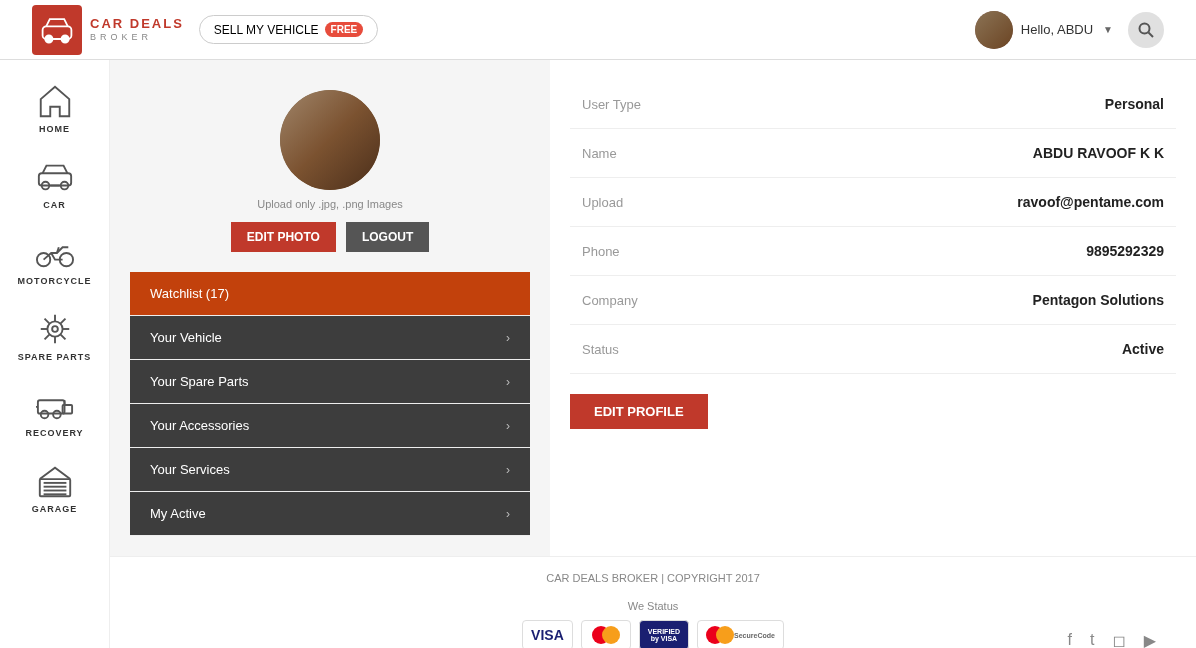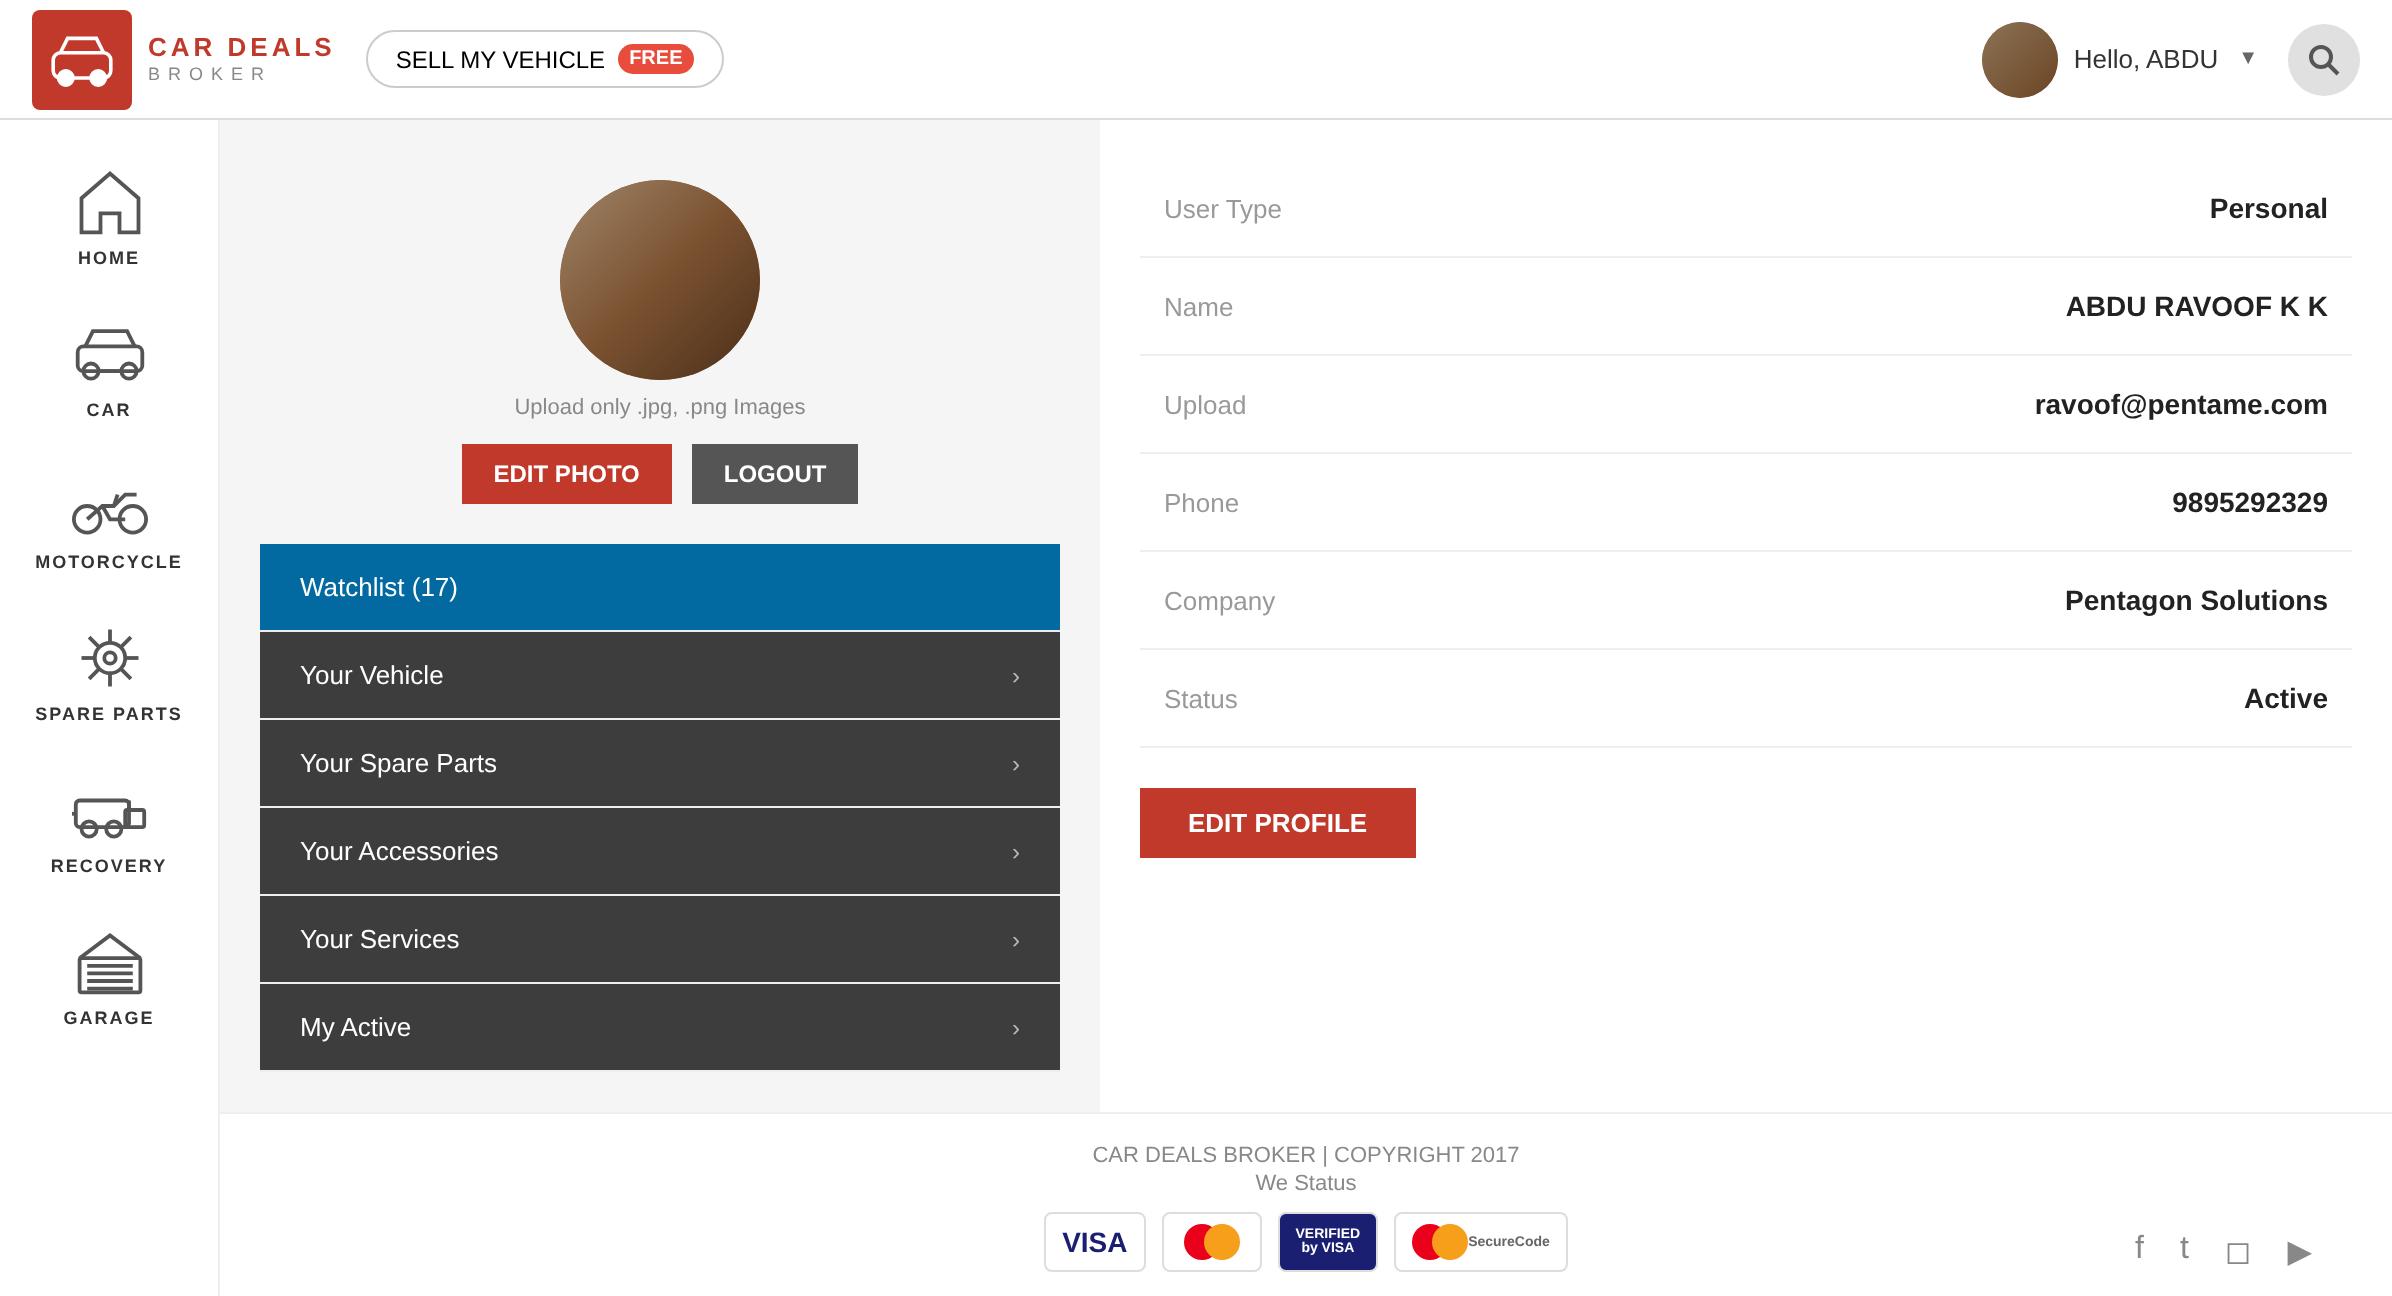--- a/index.html
+++ b/index.html
@@ -6,21 +6,21 @@
     body { font-family: Arial, sans-serif; background: #f5f5f5; width: 1196px; height: 648px; overflow: hidden; display: flex; flex-direction: column; }
 
     
     .topbar {
       height: 60px;
       background: #fff;
       border-bottom: 1px solid #ddd;
       display: flex;
       align-items: center;
       justify-content: space-between;
-      padding: 0 16px;
+      padding: 0 32px;
       flex-shrink: 0;
     }
     .topbar-left { display: flex; align-items: center; gap: 15px; }
     .logo-area { display: flex; align-items: center; gap: 8px; }
     .logo-icon { width: 50px; height: 50px; background: #c0392b; border-radius: 4px; display: flex; align-items: center; justify-content: center; }
     .logo-icon svg { width: 36px; height: 36px; fill: none; stroke: white; stroke-width: 2; }
     .logo-text { font-size: 13px; font-weight: bold; color: #c0392b; letter-spacing: 2px; line-height: 1.2; }
     .logo-text span { display: block; font-size: 9px; letter-spacing: 4px; color: #888; font-weight: normal; }
     .sell-btn {
       border: 1px solid #ccc;
@@ -95,36 +95,36 @@
       display: flex;
       justify-content: space-between;
       align-items: center;
       padding: 14px 20px;
       border-bottom: 1px solid #eee;
       cursor: pointer;
       background: #3d3d3d;
       color: #fff;
       font-size: 13px;
     }
-    .menu-item:first-child { background: #0369a1; }
+    .menu-item:first-child { background: #c2410c; }
     .menu-item-caret { font-size: 12px; color: #bbb; }
     .menu-item-watchlist { background: #4a4a4a; }
 
     
     .right-panel { flex: 1; background: #fff; padding: 20px; }
     .profile-table { width: 100%; border-collapse: collapse; }
     .profile-table tr { border-bottom: 1px solid #eee; }
     .profile-table td { padding: 16px 12px; }
     .field-label { color: #999; font-size: 13px; }
     .field-value { text-align: right; font-size: 14px; font-weight: bold; color: #222; }
     .edit-profile-btn { background: #c0392b; color: white; border: none; padding: 10px 24px; font-size: 13px; font-weight: bold; cursor: pointer; margin-top: 20px; }
 
     
     .footer { background: #fff; border-top: 1px solid #eee; padding: 15px 20px; text-align: center; flex-shrink: 0; }
-    .footer-copy { font-size: 11px; color: #888; margin-bottom: 2px; }
+    .footer-copy { font-size: 11px; color: #888; margin-bottom: 16px; }
     .footer-accept { font-size: 11px; color: #888; margin-bottom: 8px; }
     .payment-cards { display: flex; justify-content: center; gap: 8px; align-items: center; }
     .payment-card { border: 1px solid #ddd; border-radius: 4px; padding: 4px 8px; font-size: 9px; font-weight: bold; display: flex; align-items: center; justify-content: center; min-width: 50px; height: 30px; }
     .visa-card { color: #1a1f71; font-size: 14px; font-weight: 900; }
     .mc-card { display: flex; }
     .mc-red { width: 18px; height: 18px; background: #eb001b; border-radius: 50%; }
     .mc-yellow { width: 18px; height: 18px; background: #f79e1b; border-radius: 50%; margin-left: -8px; }
     .verified-card { background: #1a1f71; color: white; font-size: 7px; display: flex; flex-direction: column; align-items: center; }
     .mastercard-secure { font-size: 7px; color: #666; }
     .footer-wrapper { position: relative; }

